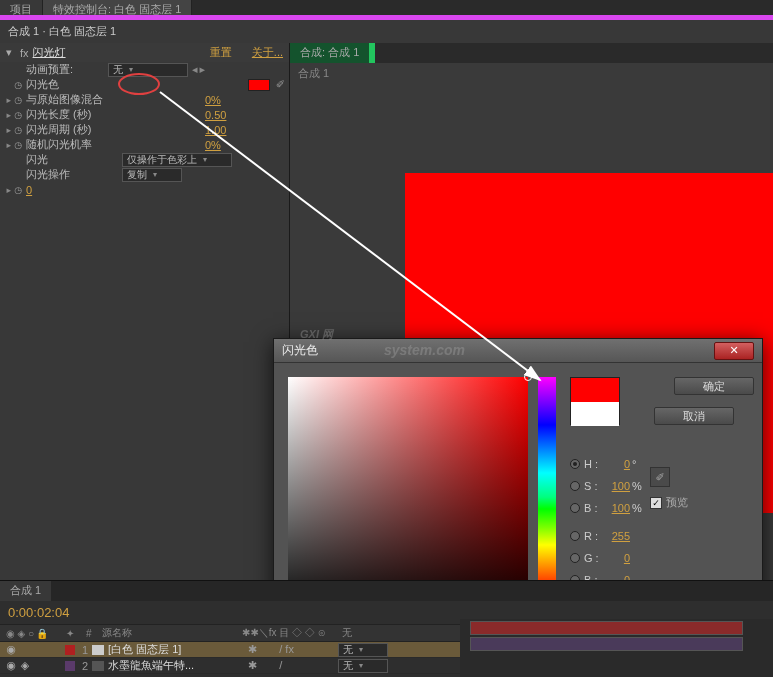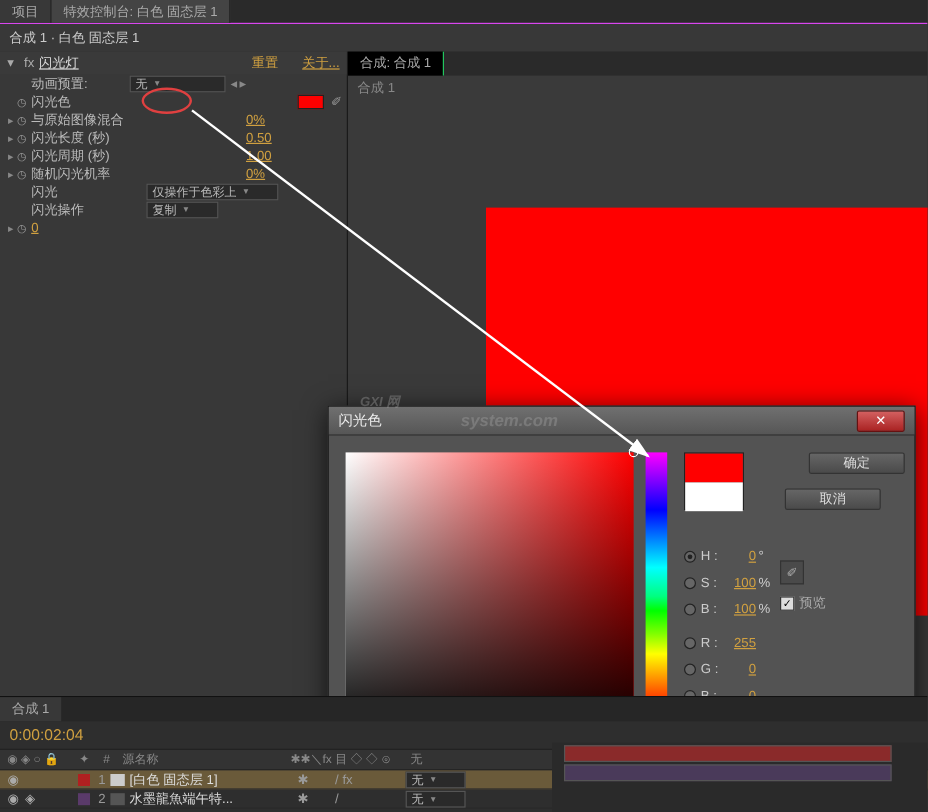--- a/index.html
+++ b/index.html
@@ -1,17 +1,17 @@
 <!DOCTYPE html>
 <html><head>
 <meta charset="utf-8">
 <style>
 *{margin:0;padding:0;box-sizing:border-box;font-family:"Microsoft YaHei",Arial,sans-serif;font-size:11px;color:#aaa;user-select:none}
 body{background:#323232;width:773px;height:677px;overflow:hidden;position:relative}
-.top-tabs{display:flex;height:20px;background:#2a2a2a;border-bottom:1px solid #d946ef}
+.top-tabs{display:flex;height:20px;background:#2a2a2a;border-bottom:5px solid #d946ef}
 .top-tabs .tab{padding:2px 10px;background:#383838;border-right:1px solid #222;cursor:pointer}
 .top-tabs .tab.active{background:#444}
 .panel-header{padding:4px 8px;background:#383838;color:#ccc;font-size:11px}
 .main{display:flex;height:560px}
 .left{width:290px;background:#383838;border-right:1px solid #1a1a1a;display:flex;flex-direction:column}
 .fx-title-row{display:flex;align-items:center;padding:2px 6px;background:#3a3a3a}
 .fx-title-row .tw{width:10px;color:#aaa;cursor:pointer}
 .fx-name{flex:1;color:#ddd;text-decoration:underline}
 .fx-reset{color:#d0a040;margin-right:20px;cursor:pointer}
 .fx-about{color:#d0a040;text-decoration:underline;cursor:pointer}
@@ -20,21 +20,21 @@
 .prop .arrow{color:#888;font-size:9px;margin-right:3px;cursor:pointer}
 .prop .sw{font-size:9px;color:#999;cursor:pointer}
 .prop .lbl{flex:1;color:#bbb}
 .prop .val{color:#d0a040;text-decoration:underline;width:80px;cursor:text}
 .swatch{width:22px;height:12px;background:#ff0000;border:1px solid #222;display:inline-block;cursor:pointer}
 .dropdown{background:#2a2a2a;border:1px solid #555;padding:0 4px;color:#bbb;height:14px;font-size:10px;display:inline-flex;align-items:center;cursor:pointer}
 .dropdown::after{content:"▾";margin-left:6px;color:#888;font-size:8px}
 .red-ring{position:absolute;border:2px solid #e04040;border-radius:50%;width:42px;height:22px;pointer-events:none}
 .right{flex:1;background:#3a3a3a;position:relative}
 .right .tabs{display:flex;height:20px;background:#2a2a2a}
-.right .tabs .tab{padding:2px 10px;background:#000000;border-right:1px solid #22c55e}
+.right .tabs .tab{padding:2px 10px;background:#14532d;border-right:6px solid #22c55e}
 .comp-label{padding:3px 8px;color:#888}
 .viewer{position:absolute;top:130px;left:115px;width:500px;height:340px;background:#ff0000}
 .timeline{position:absolute;left:0;bottom:0;width:773px;height:97px;background:#2e2e2e;border-top:1px solid #111}
 .tl-tabs{display:flex;height:20px;background:#262626}
 .tl-tabs .tab{padding:2px 10px;background:#383838}
 .timecode{color:#d0a040;font-size:13px;padding:4px 8px;display:inline-block}
 .tl-header{display:flex;height:18px;background:#333;border-top:1px solid #222;border-bottom:1px solid #222;align-items:center}
 .tl-header .col{padding:0 6px;color:#888;font-size:10px}
 .layer-row{display:flex;height:16px;align-items:center;padding:0 4px;border-bottom:1px solid #2a2a2a}
 .layer-row .eye{width:14px;text-align:center;cursor:pointer}

